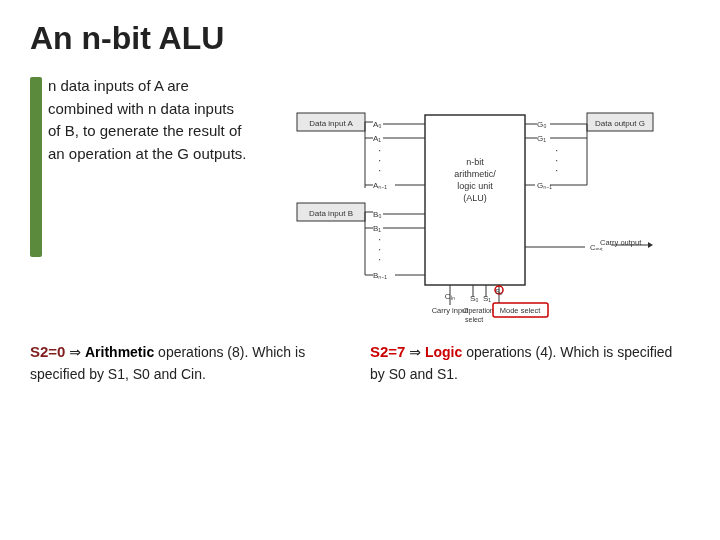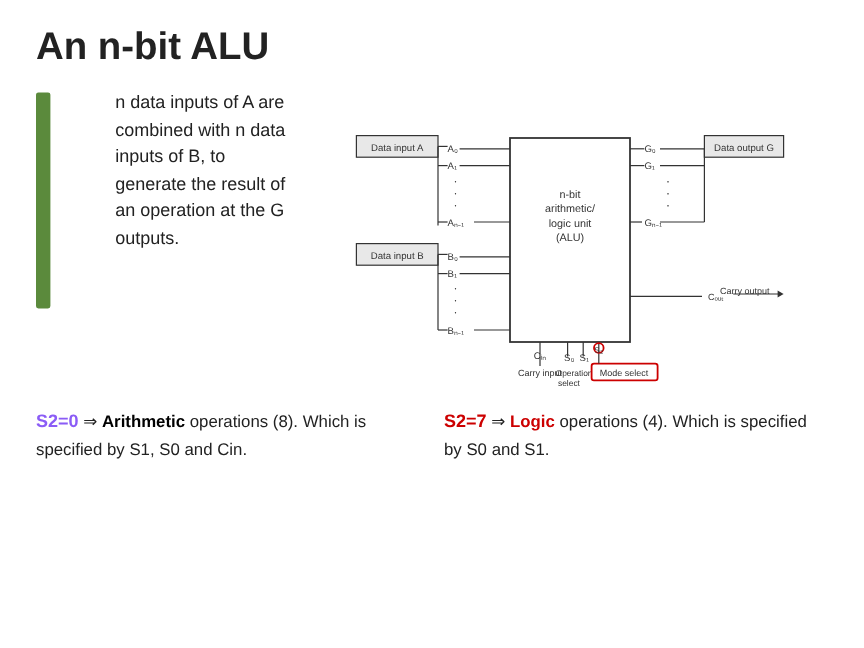--- a/index.html
+++ b/index.html
@@ -54,21 +54,20 @@
       background: #5b8a3c;
       border-radius: 2px;
       flex-shrink: 0;
       margin-top: 2px;
     }
 
     .bullet-text {
       font-size: 15px;
       color: #222;
       line-height: 1.5;
-      margin-left: 48px;
     }
 
     .diagram-area {
       flex: 1;
       display: flex;
       justify-content: center;
       align-items: center;
     }
 
     .bottom-row {
@@ -93,21 +92,21 @@
       color: #222;
       line-height: 1.5;
       padding-left: 10px;
     }
 
     .s2-label {
       font-size: 15px;
       font-weight: bold;
     }
 
-    .s2-blue { color: #8b5cf6; }
+    .s2-blue { color: #7f1d1d; }
     .s2-red { color: #cc0000; }
 
     .ops-blue { color: #000000; font-weight: bold; }
     .ops-red { color: #cc0000; font-weight: bold; }
 
     
     .alu-svg {
       width: 360px;
       height: 250px;
     }

